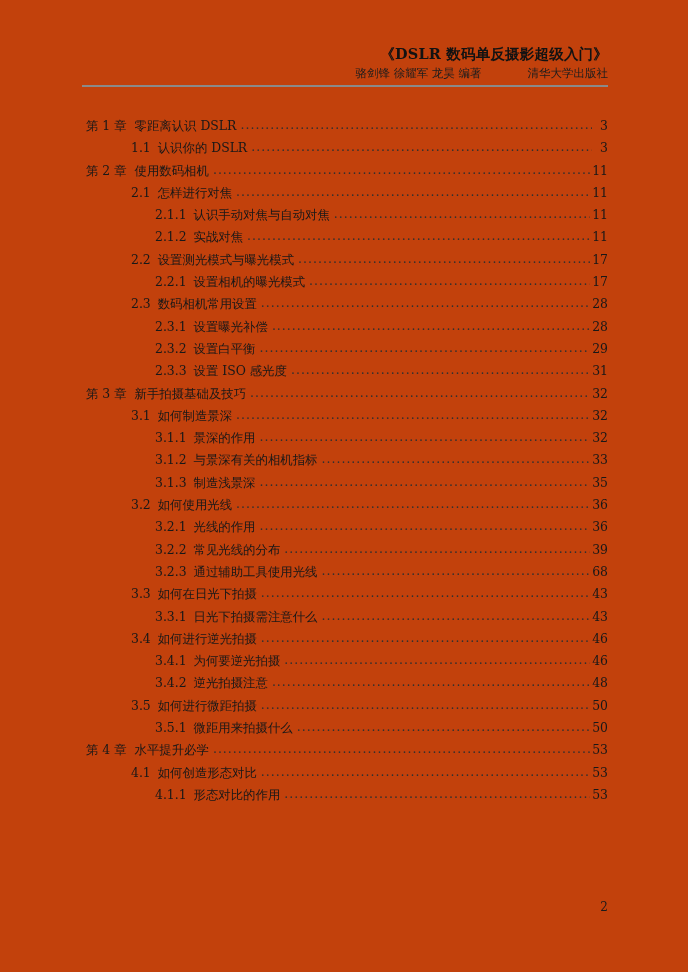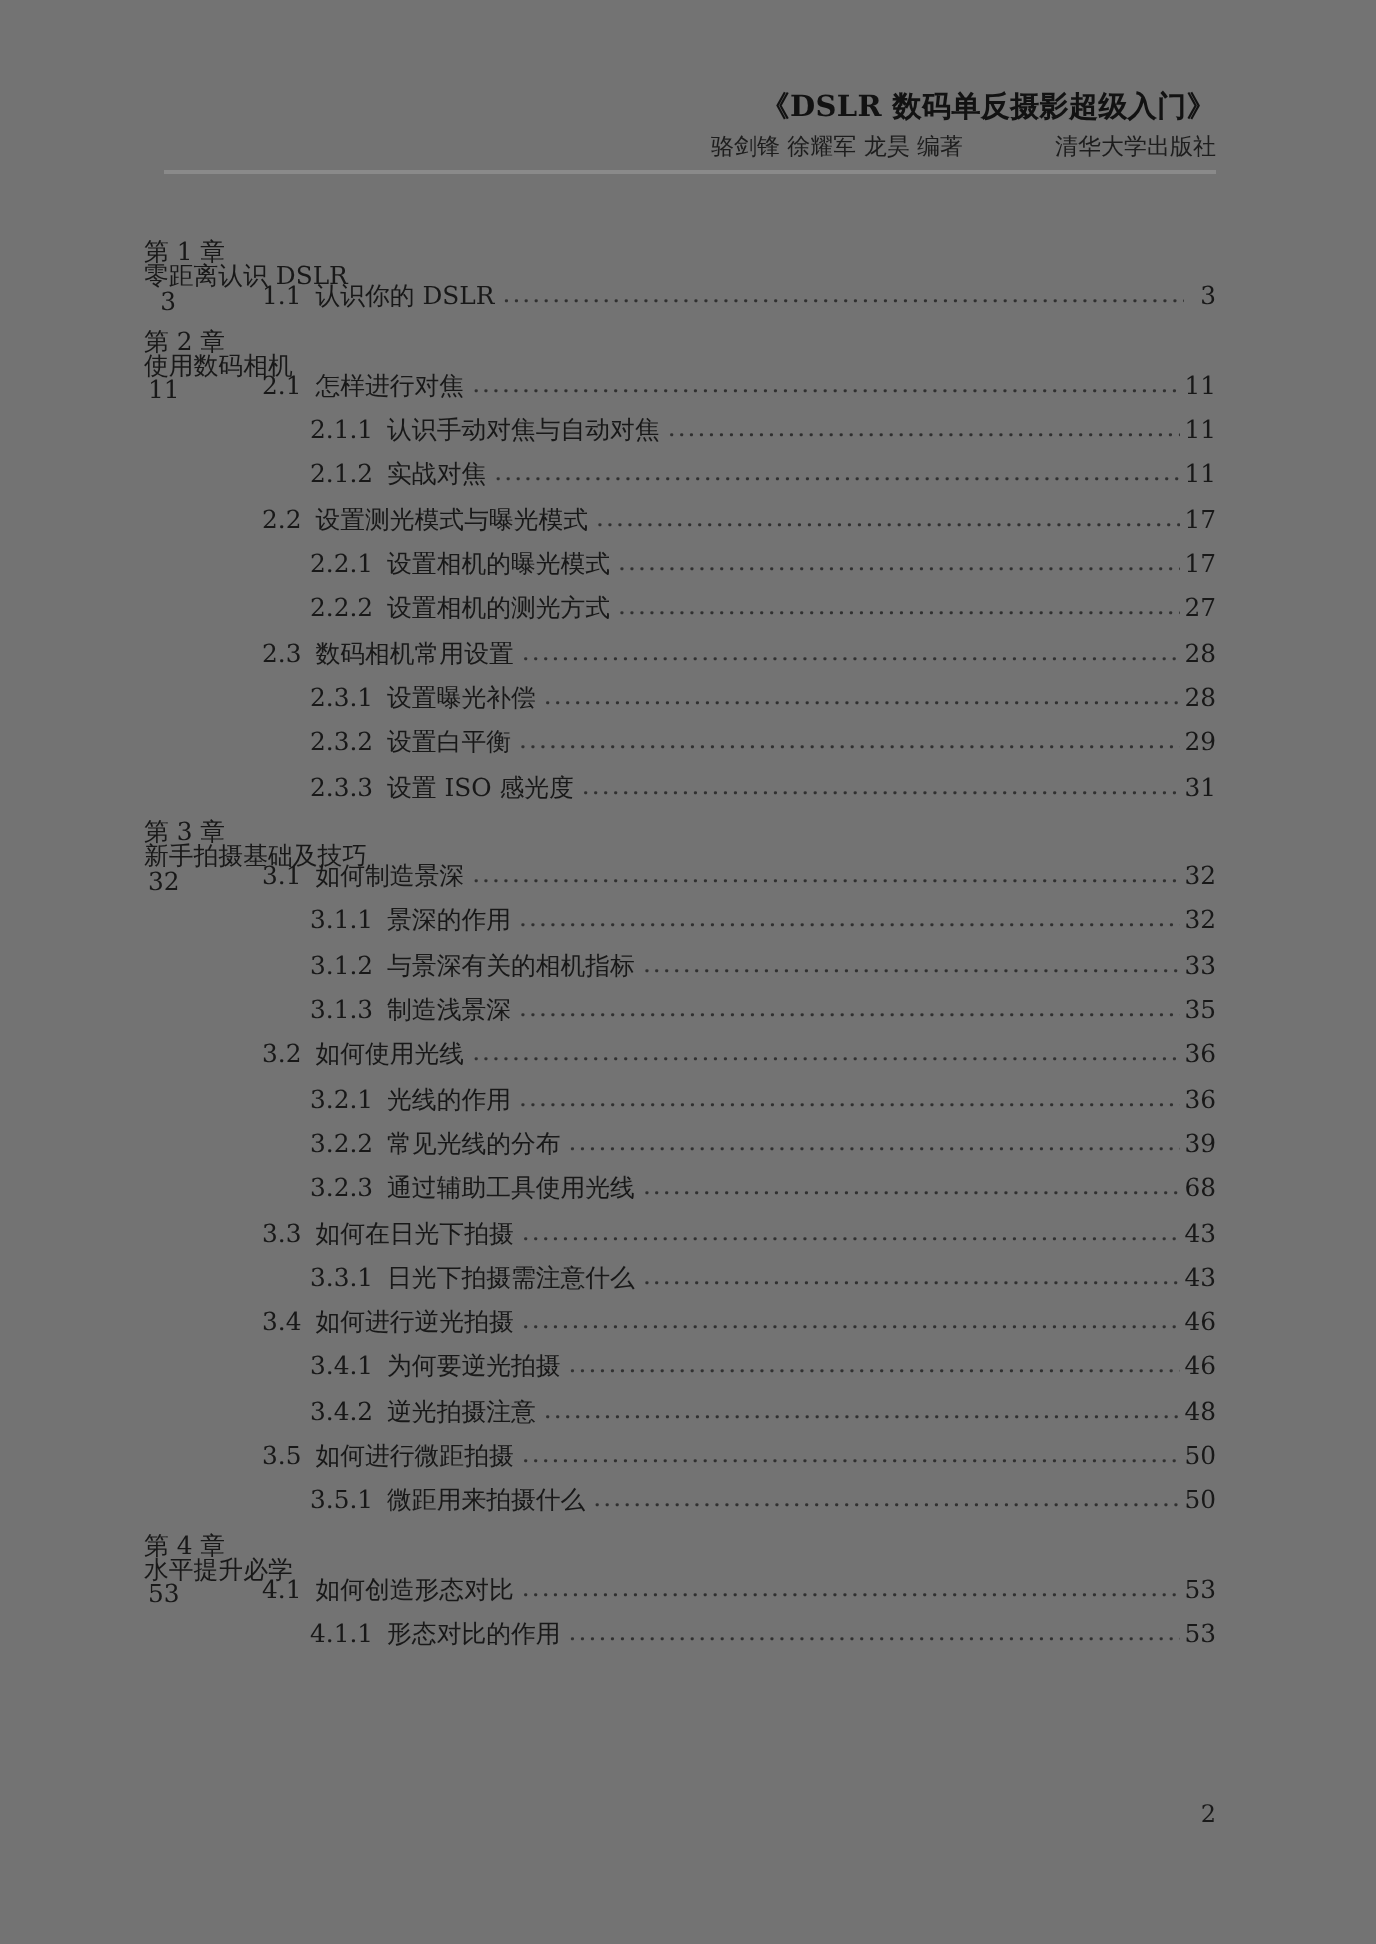--- a/index.html
+++ b/index.html
@@ -8,21 +8,21 @@
     background: #ffffff;
   }
   body {
     font-family: "DejaVu Serif", "Liberation Serif", serif;
     color: #1a1a1a;
   }
   .page {
     position: relative;
     width: 688px;
     height: 972px;
-    background: #737373;
+    background: #c2410c;
     overflow: hidden;
     box-sizing: border-box;
   }
 
   
   .header {
     position: absolute;
     left: 82px;
     right: 80px;
     top: 44px;
@@ -94,21 +94,21 @@
     content: "..............................................................................................................................................................................................";
   }
   .toc-entry .pageno {
     flex: 0 0 auto;
     text-align: right;
     min-width: 14px;
     padding-left: 2px;
   }
 
   
-  .lvl1 { padding-left: 68px; flex-direction: column; }
+  .lvl1 { padding-left: 86px; }
   .lvl2 { padding-left: 131px; }
   .lvl3 { padding-left: 155px; }
 
   
   .lvl1 .num { padding-right: 8px; }
   .lvl2 .num { padding-right: 7px; }
   .lvl3 .num { padding-right: 7px; }
 
   
   .gap-leader .leader { margin-left: 4px; }
@@ -180,26 +180,20 @@
         <span class="label">设置测光模式与曝光模式</span>
         <span class="leader"></span>
         <span class="pageno">17</span>
       </div>
       <div class="toc-entry lvl3 gap-leader">
         <span class="num">2.2.1</span>
         <span class="label">设置相机的曝光模式</span>
         <span class="leader"></span>
         <span class="pageno">17</span>
       </div>
-      <div class="toc-entry lvl3 gap-leader">
-        <span class="num">2.2.2</span>
-        <span class="label">设置相机的测光方式</span>
-        <span class="leader"></span>
-        <span class="pageno">27</span>
-      </div>
       <div class="toc-entry lvl2 gap-leader">
         <span class="num">2.3</span>
         <span class="label">数码相机常用设置</span>
         <span class="leader"></span>
         <span class="pageno">28</span>
       </div>
       <div class="toc-entry lvl3 gap-leader">
         <span class="num">2.3.1</span>
         <span class="label">设置曝光补偿</span>
         <span class="leader"></span>

